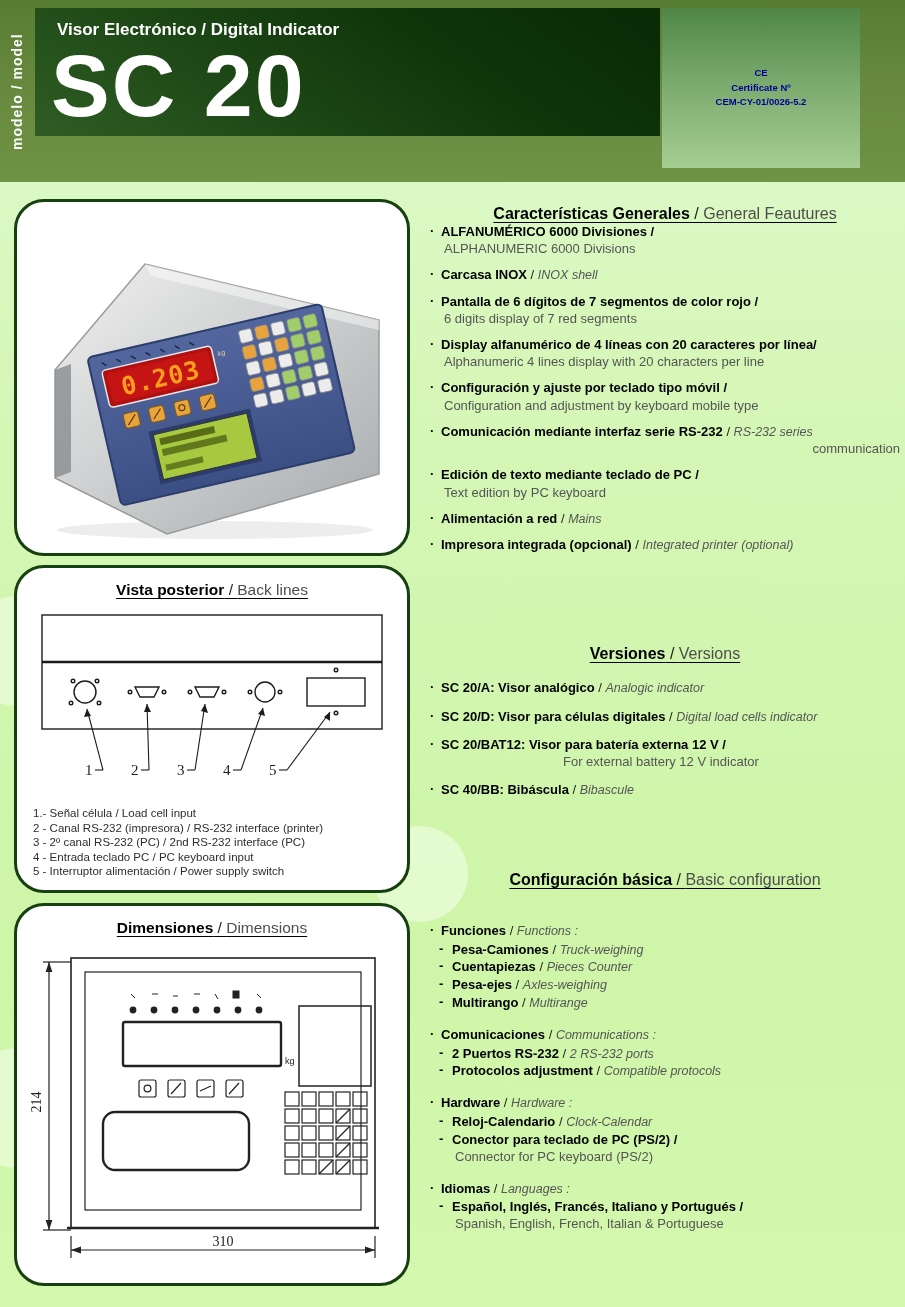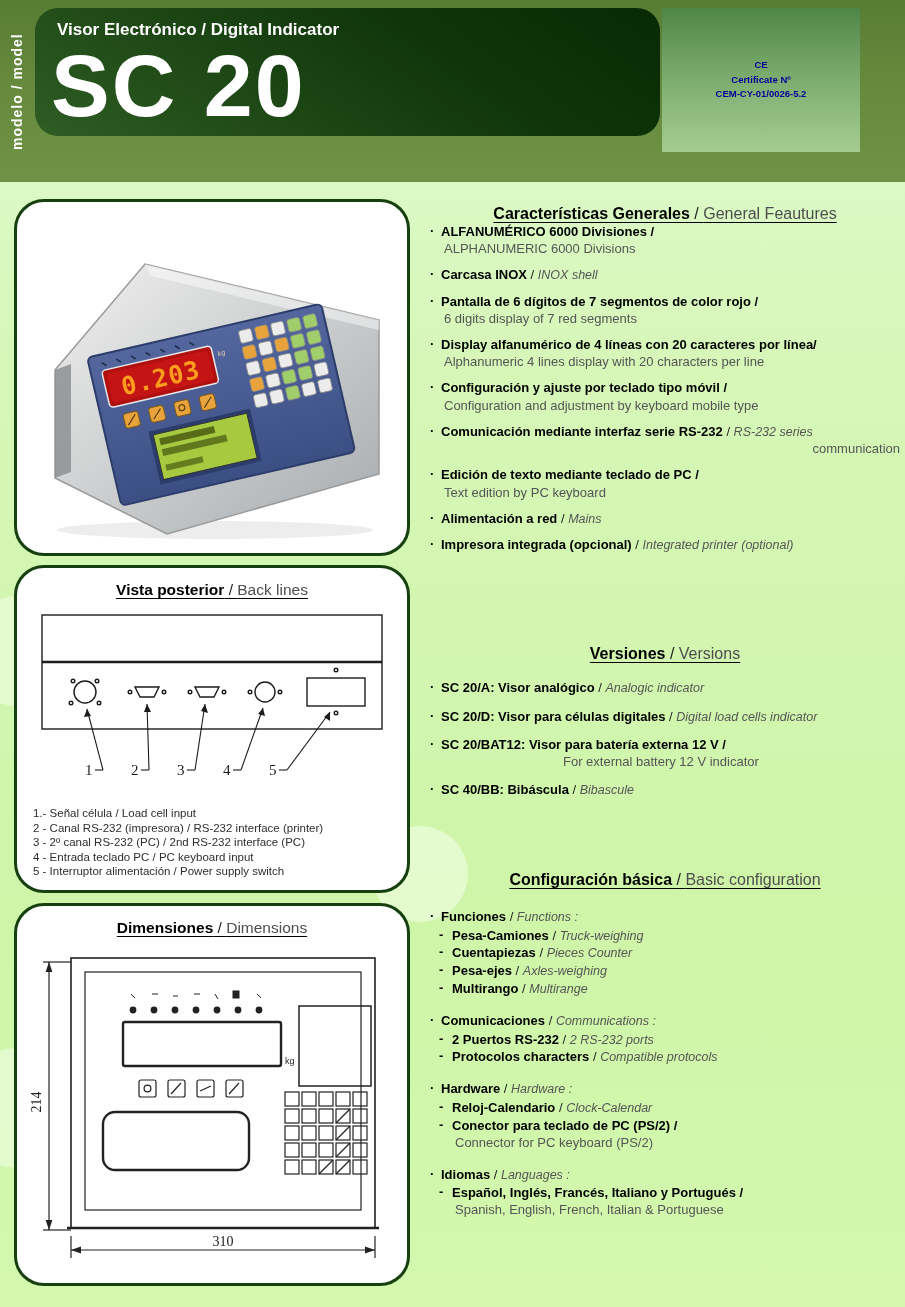--- a/index.html
+++ b/index.html
@@ -8,25 +8,25 @@
         background:linear-gradient(180deg,#e0fbd2 0%,#d6f7b8 28%,#cef5a8 70%,#d3f8ae 100%);}
 
   
   .top-band{position:absolute; left:0; top:0; width:905px; height:182px;
             background:linear-gradient(180deg,#577d33 0%,#66893d 45%,#6f9345 100%);}
   .side-label{position:absolute; left:3px; top:6px; height:172px; width:28px;
               writing-mode:vertical-rl; transform:rotate(180deg);
               display:flex; align-items:center; justify-content:center;
               color:#ffffff; font-weight:bold; font-size:14px; letter-spacing:1px;}
   .header-box{position:absolute; left:35px; top:8px; width:625px; height:128px;
-              background:linear-gradient(215deg,#082a05 0%,#10350b 35%,#1d4715 65%,#2f5d24 100%);border-radius:23px;}
+              background:linear-gradient(215deg,#082a05 0%,#10350b 35%,#1d4715 65%,#2f5d24 100%);}
   .header-subtitle{position:absolute; left:22px; top:12px; color:#fff; font-weight:bold; font-size:17px;}
   .header-model{position:absolute; left:16px; top:34px; color:#fff; font-weight:bold;
                 font-size:88px; line-height:1; letter-spacing:2px;}
-  .ce-box{position:absolute; left:662px; top:8px; width:198px; height:144px;
+  .ce-box{position:absolute; left:662px; top:8px; width:198px; height:160px;
           background:linear-gradient(180deg,#4f8648 0%,#79a96c 45%,#a5cd92 100%);
           display:flex; flex-direction:column; align-items:center; justify-content:center;
           transform:none;}
   .ce-box div{color:#000099; font-weight:bold; font-size:9.5px; line-height:1.55; text-align:center;}
 
   
   .blob{position:absolute; border-radius:50%; background:#e9fcd9; opacity:.75;}
 
   
   .wbox{position:absolute; background:#ffffff; border:3px solid #16400f; border-radius:30px;}
@@ -41,21 +41,21 @@
   .t-slash{color:#222; white-space:pre;}
   .t-en{color:#4d4d4d; white-space:pre;}
 
   
   .sec{position:absolute; left:428px; width:474px;}
   #sec-general{top:205px;}
   #sec-versions{top:645px;}
   #sec-config{top:871px;}
   .sec-head{text-align:center; font-size:16px; }
   #sec-versions .sec-head{margin-bottom:16px;}
-  #sec-config .sec-head{margin-bottom:19px;}
+  #sec-config .sec-head{margin-bottom:33px;}
 
   .bitem{position:relative; padding-left:13px; margin-bottom:9px;
          font-size:13px; line-height:1.32; color:#000;}
   .bitem .marker{position:absolute; left:2px; top:-1px; font-weight:bold; color:#000;}
   .bitem b{font-weight:bold;}
   .slash{color:#222; font-weight:normal; white-space:pre;}
   .en{color:#555; font-weight:normal; font-size:12.5px;font-style:italic;}
   .sub{color:#555; font-weight:normal; font-size:13px; padding-left:3px;}
   .sub.right{text-align:right; padding-right:2px;}
   .sub.indent{padding-left:122px;}
@@ -387,21 +387,21 @@
         <div class="cgroup">
           <div class="bitem"><span class="marker">·</span><b class="es">Funciones</b><span class="slash"> / </span><span class="en">Functions :</span></div>
           <div class="sitem"><span class="marker">-</span><b class="es">Pesa-Camiones</b><span class="slash"> / </span><span class="en">Truck-weighing</span></div>
           <div class="sitem"><span class="marker">-</span><b class="es">Cuentapiezas</b><span class="slash"> / </span><span class="en">Pieces Counter</span></div>
           <div class="sitem"><span class="marker">-</span><b class="es">Pesa-ejes</b><span class="slash"> / </span><span class="en">Axles-weighing</span></div>
           <div class="sitem"><span class="marker">-</span><b class="es">Multirango</b><span class="slash"> / </span><span class="en">Multirange</span></div>
         </div>
         <div class="cgroup">
           <div class="bitem"><span class="marker">·</span><b class="es">Comunicaciones</b><span class="slash"> / </span><span class="en">Communications :</span></div>
           <div class="sitem"><span class="marker">-</span><b class="es">2 Puertos RS-232</b><span class="slash"> / </span><span class="en">2 RS-232 ports</span></div>
-          <div class="sitem"><span class="marker">-</span><b class="es">Protocolos characters</b><span class="slash"> / </span><span class="en">Compatible protocols</span></div>
+          <div class="sitem"><span class="marker">-</span><b class="es">Protocolos adjustment</b><span class="slash"> / </span><span class="en">Compatible protocols</span></div>
         </div>
         <div class="cgroup">
           <div class="bitem"><span class="marker">·</span><b class="es">Hardware</b><span class="slash"> / </span><span class="en">Hardware :</span></div>
           <div class="sitem"><span class="marker">-</span><b class="es">Reloj-Calendario</b><span class="slash"> / </span><span class="en">Clock-Calendar</span></div>
           <div class="sitem"><span class="marker">-</span><b class="es">Conector para teclado de PC (PS/2) /</b><div class="sub">Connector for PC keyboard (PS/2)</div></div>
         </div>
         <div class="cgroup">
           <div class="bitem"><span class="marker">·</span><b class="es">Idiomas</b><span class="slash"> / </span><span class="en">Languages :</span></div>
           <div class="sitem"><span class="marker">-</span><b class="es">Español, Inglés, Francés, Italiano y Portugués /</b><div class="sub">Spanish, English, French, Italian &amp; Portuguese</div></div>
         </div>

